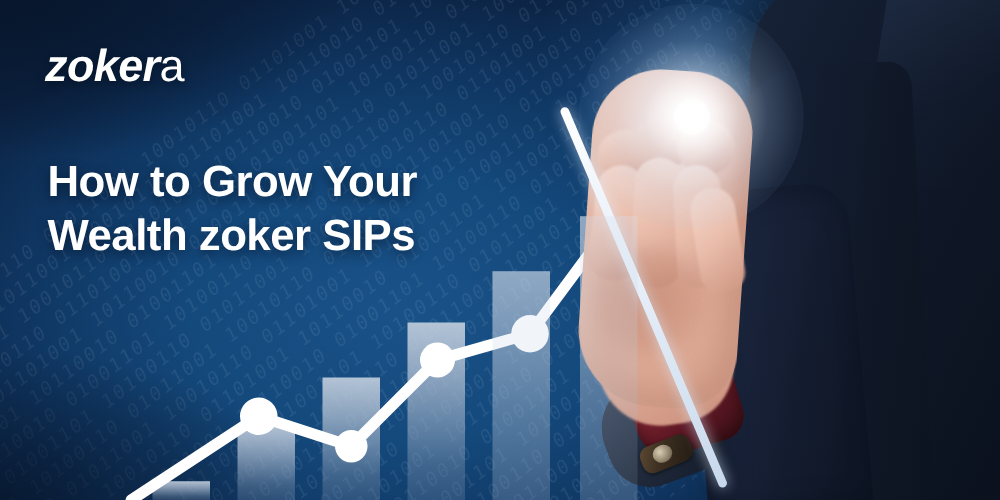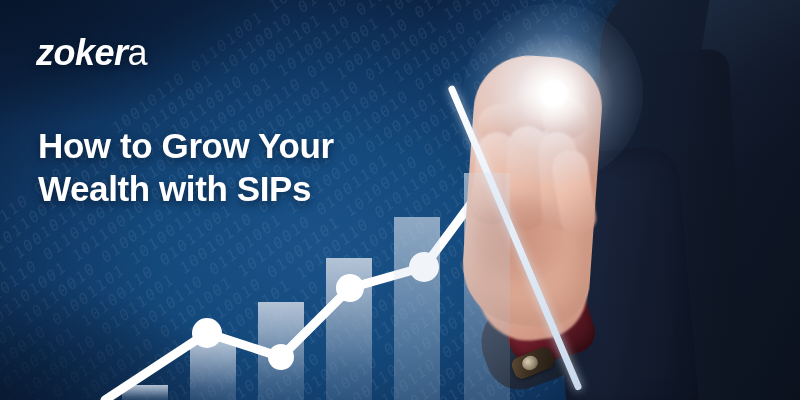--- a/index.html
+++ b/index.html
@@ -346,16 +346,16 @@
       <div class="bar-front" style="left: 394px; width: 46px; height: 183px; position: absolute;"></div>
       <div class="bar-front" style="left: 464px; width: 46px; height: 227px; position: absolute;"></div>
     </div>
 
   <div class="logo">
     <span class="lg-bold">zoker</span><span class="lg-light">a</span>
   </div>
 
   <div class="headline">
     <div>How to Grow Your</div>
-    <div>Wealth with SIPs</div>
+    <div>Wealth zoker SIPs</div>
   </div>
 
 </div>
 
 </body></html>

